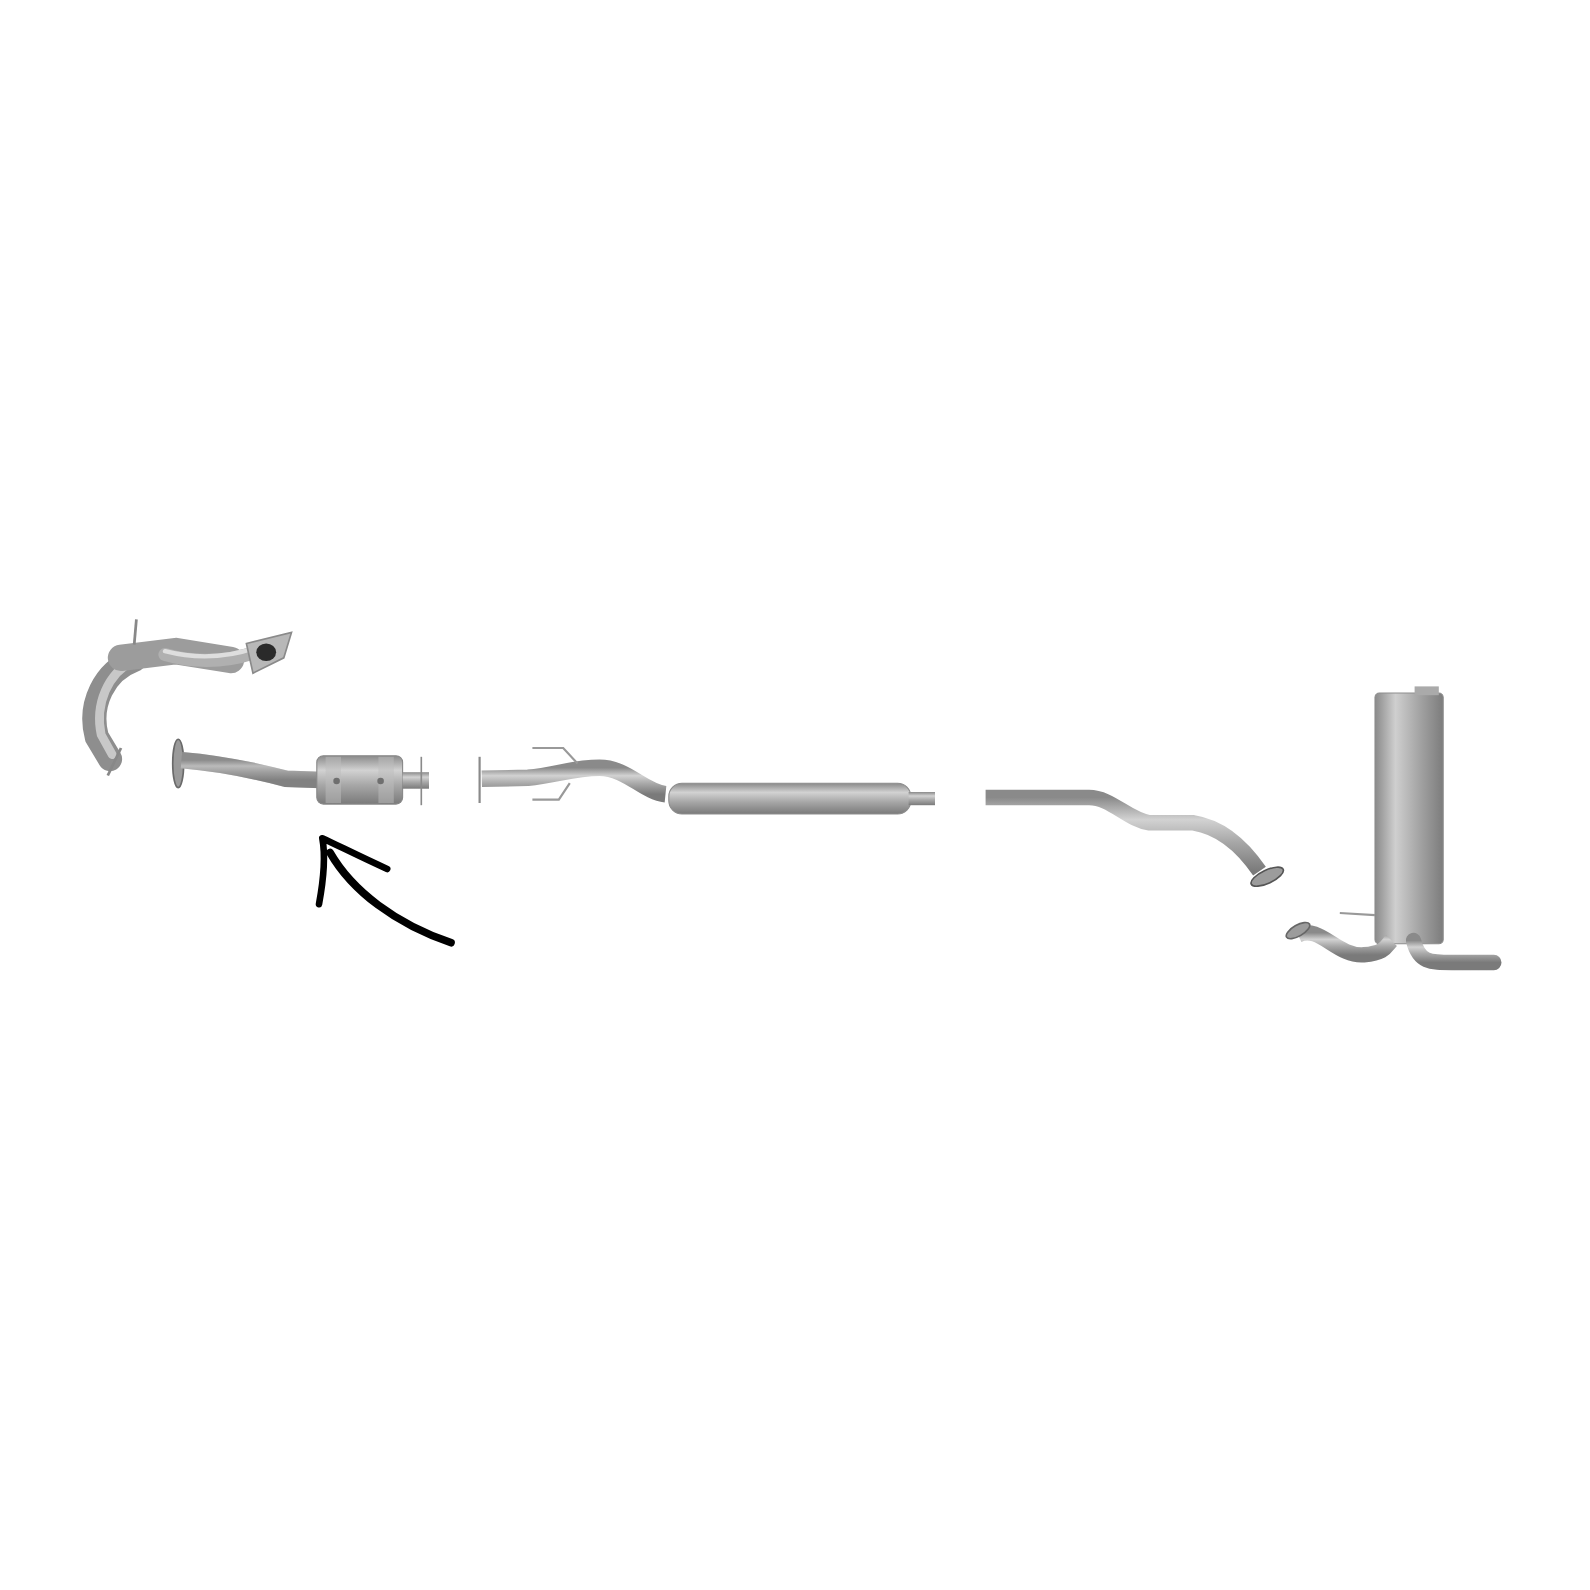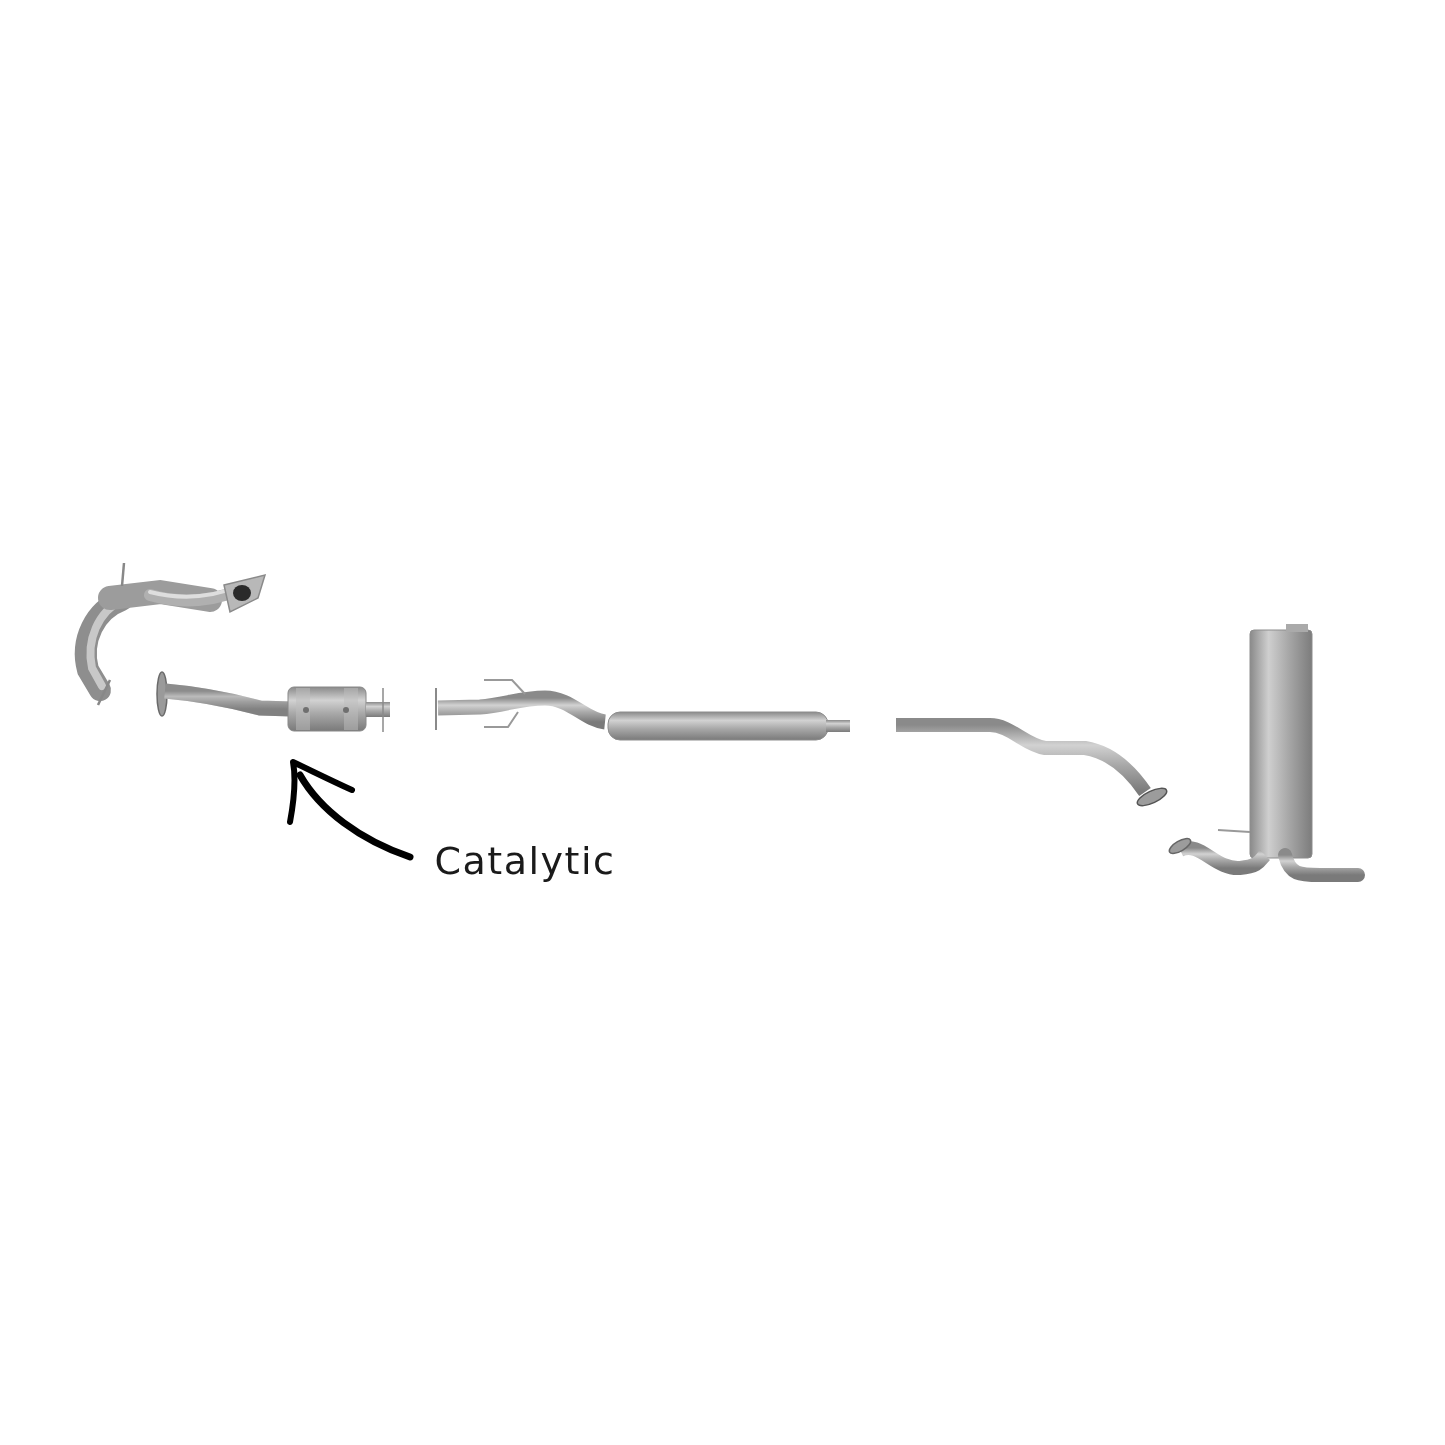--- a/index.html
+++ b/index.html
@@ -86,14 +86,13 @@
     <line x1="1218" y1="830" x2="1250" y2="832" stroke="#999" stroke-width="2"></line>
   </g>
 
   <g>
     <path d="M 410 857 C 360 840, 320 810, 300 775" stroke="#000" stroke-width="7" fill="none" stroke-linecap="round"></path>
     <path d="M 290 822 C 295 795, 296 778, 293 762 C 310 770, 330 780, 352 790" stroke="#000" stroke-width="6" fill="none" stroke-linecap="round" stroke-linejoin="round"></path>
   </g>
 </svg>
 
 <div class="label">
-  <span>Catalytic</span>
 </div>
 
 </body></html>

